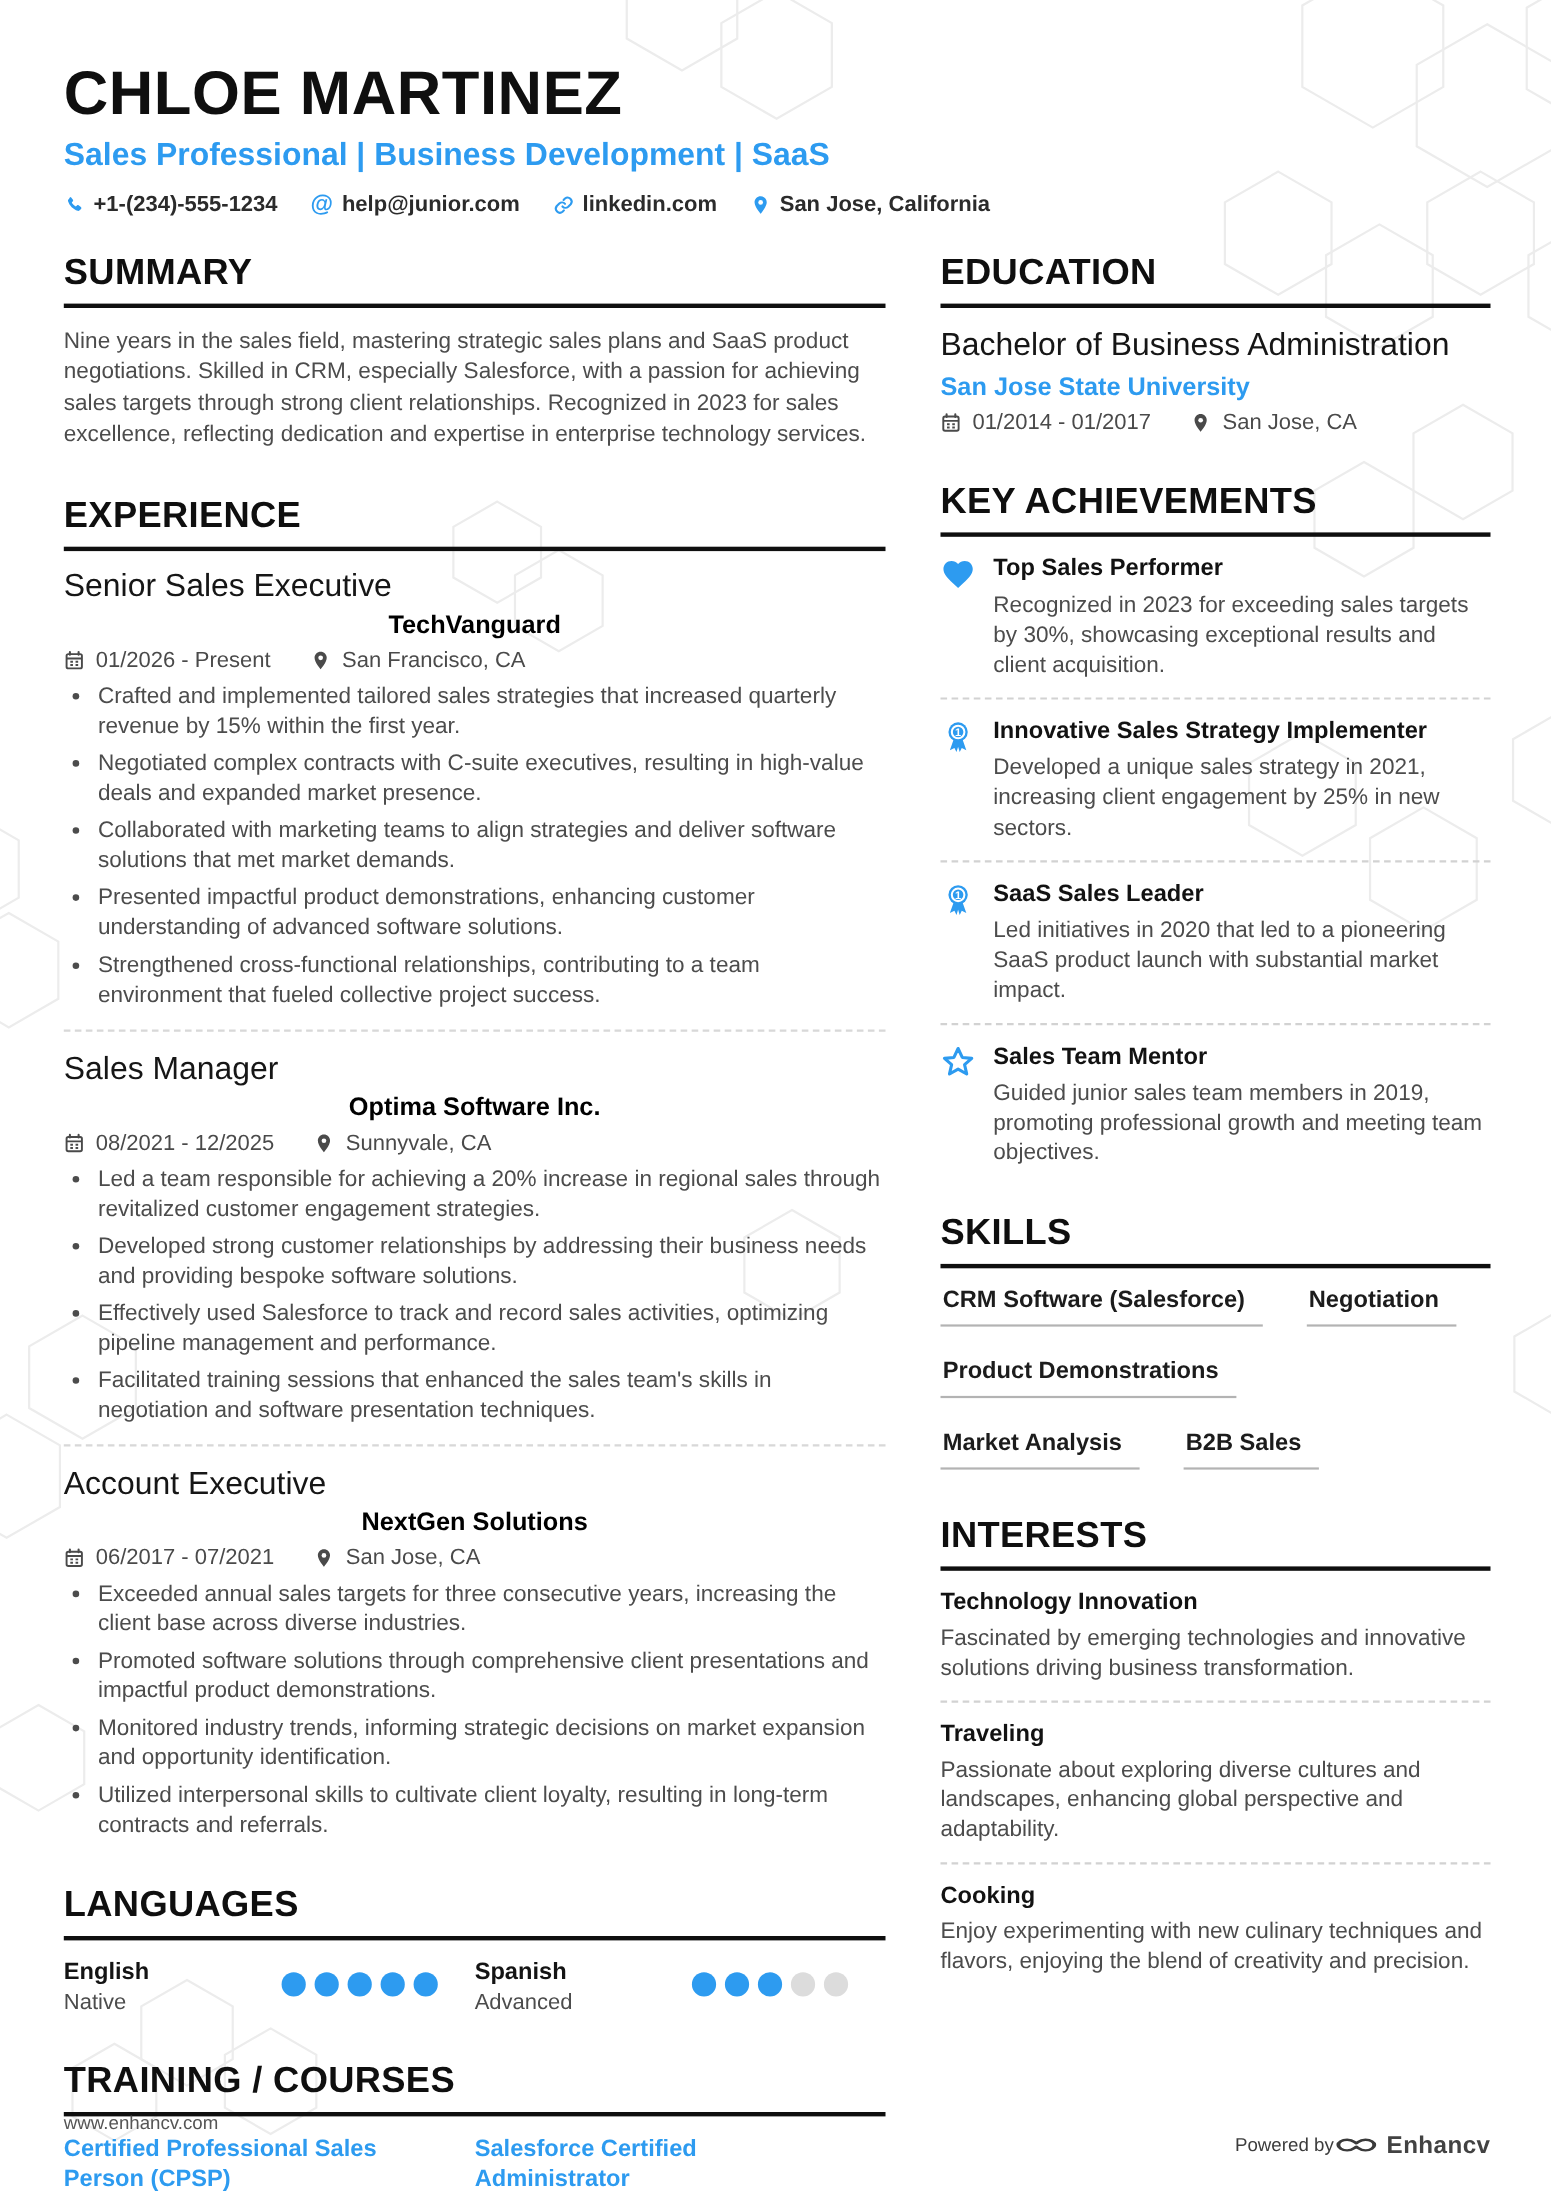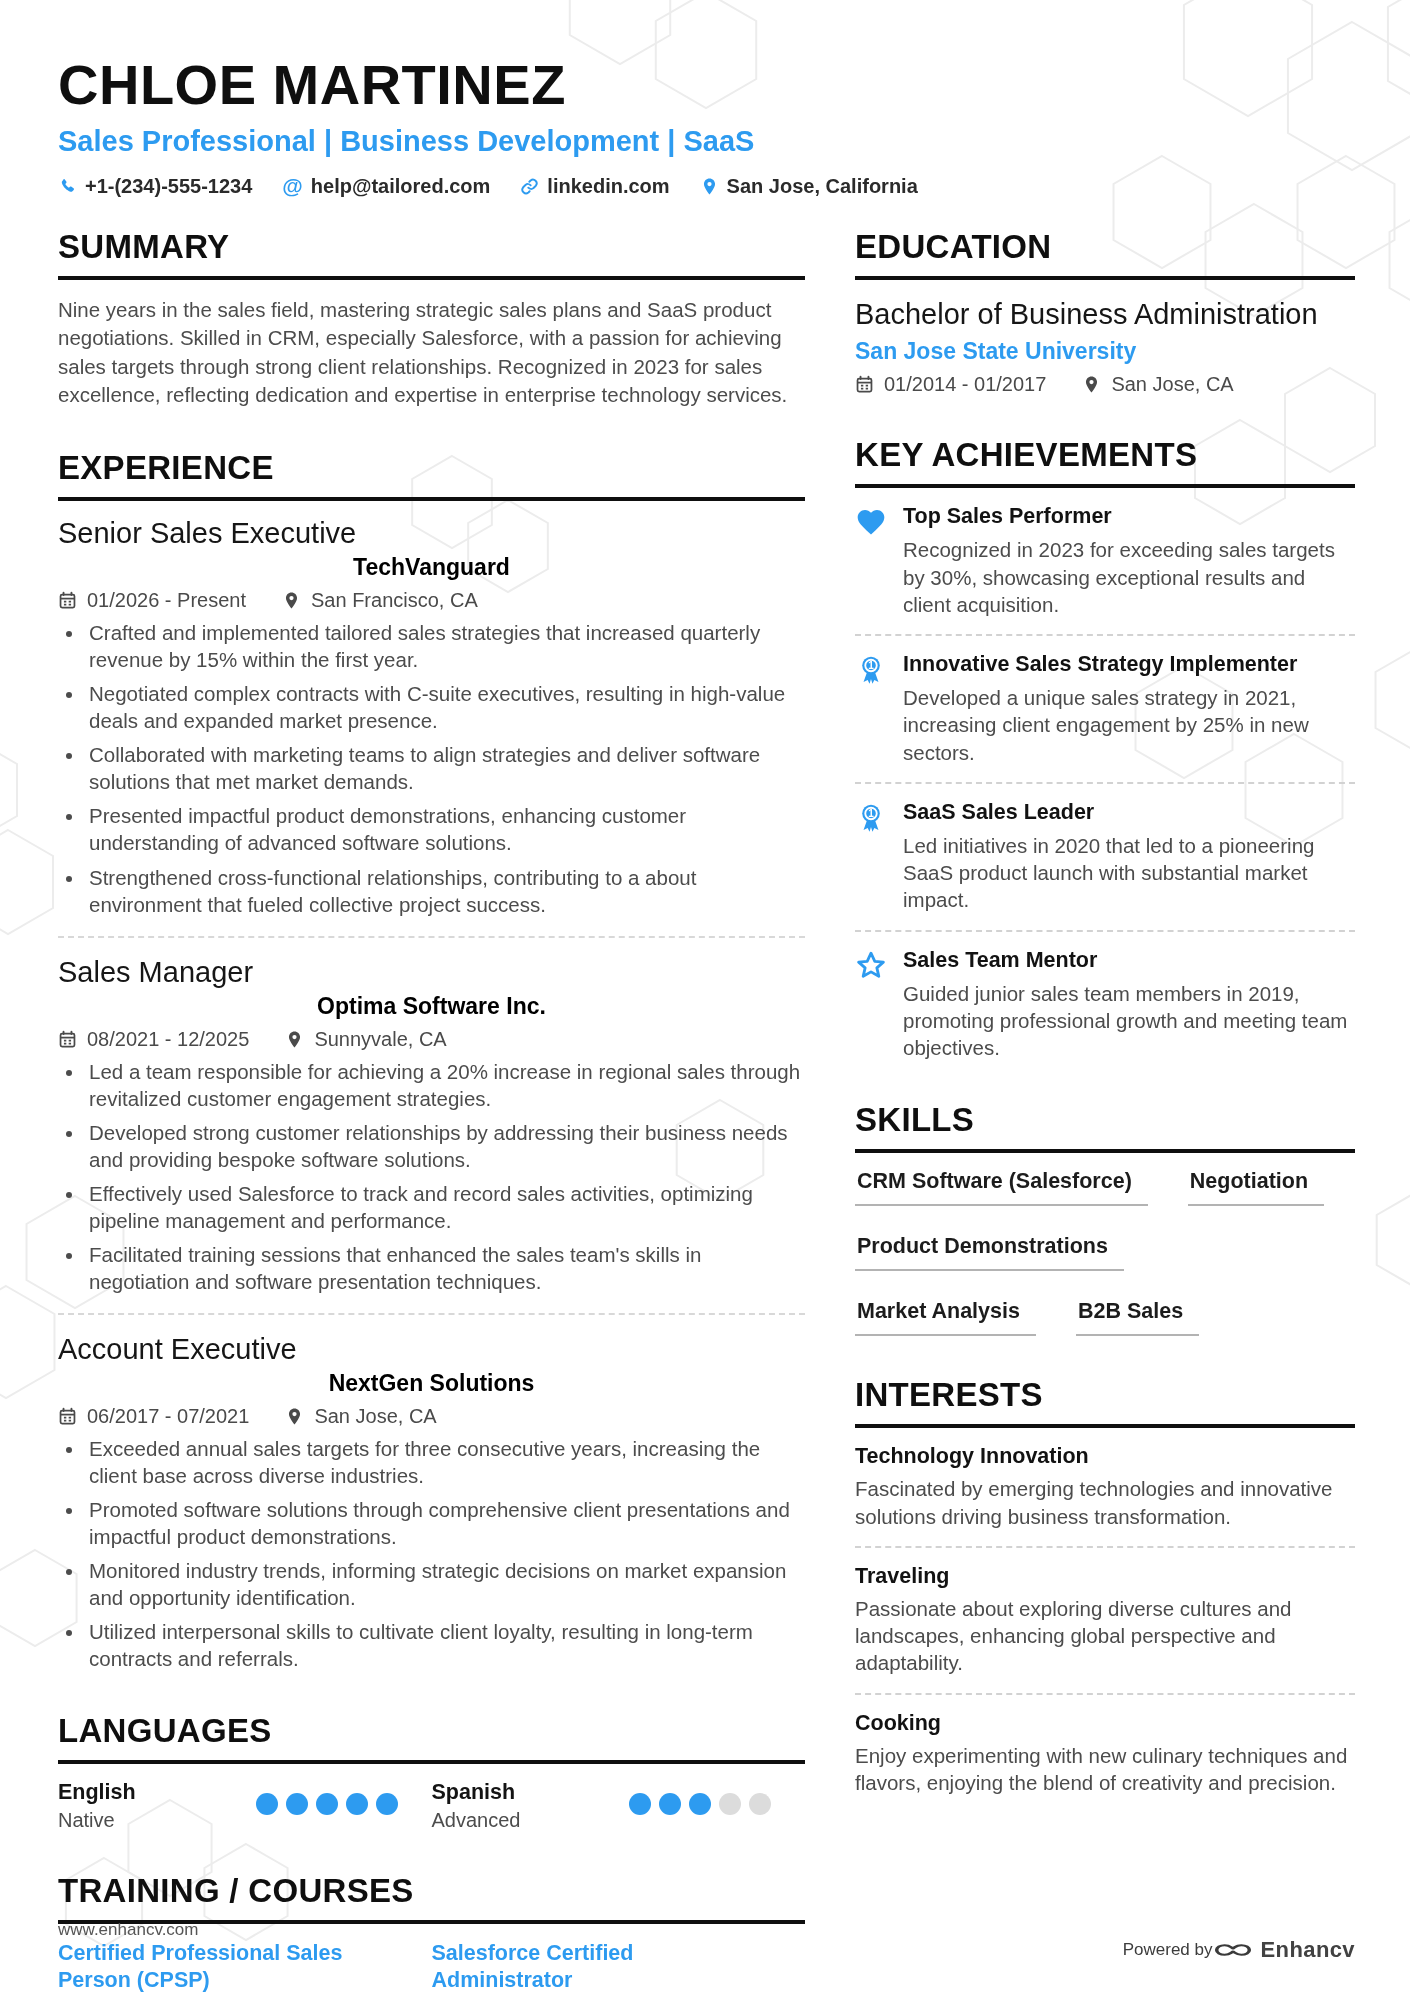--- a/index.html
+++ b/index.html
@@ -141,21 +141,21 @@
         <span class="contact">
           <span class="ic">
               <svg width="19" height="19" viewBox="0 0 24 24">
                 <use href="#i-phone"></use>
               </svg>
             </span>
           <span>+1-(234)-555-1234</span>
         </span>
         <span class="contact">
           <span class="ic" style="font-size:21px;font-weight:700;">@</span>
-          <span>help@tailored.com</span>
+          <span>help@junior.com</span>
         </span>
         <span class="contact">
           <span class="ic">
               <svg width="19" height="19" viewBox="0 0 24 24">
                 <use href="#i-link"></use>
               </svg>
             </span>
           <span>linkedin.com</span>
         </span>
         <span class="contact">
@@ -196,21 +196,21 @@
                     <use href="#i-pin"></use>
                   </svg>
                 </span>
               <span>San Francisco, CA</span>
             </div>
             <ul class="blts">
               <li>Crafted and implemented tailored sales strategies that increased quarterly revenue by 15% within the first year.</li>
               <li>Negotiated complex contracts with C-suite executives, resulting in high-value deals and expanded market presence.</li>
               <li>Collaborated with marketing teams to align strategies and deliver software solutions that met market demands.</li>
               <li>Presented impactful product demonstrations, enhancing customer understanding of advanced software solutions.</li>
-              <li>Strengthened cross-functional relationships, contributing to a about environment that fueled collective project success.</li>
+              <li>Strengthened cross-functional relationships, contributing to a team environment that fueled collective project success.</li>
             </ul>
           </div>
           <div class="dash"></div>
 
           <div class="job">
             <h3 class="jtitle">Sales Manager</h3>
             <div class="company">Optima Software Inc.</div>
             <div class="meta">
               <span class="ic">
                   <svg width="19" height="19" viewBox="0 0 24 24">

